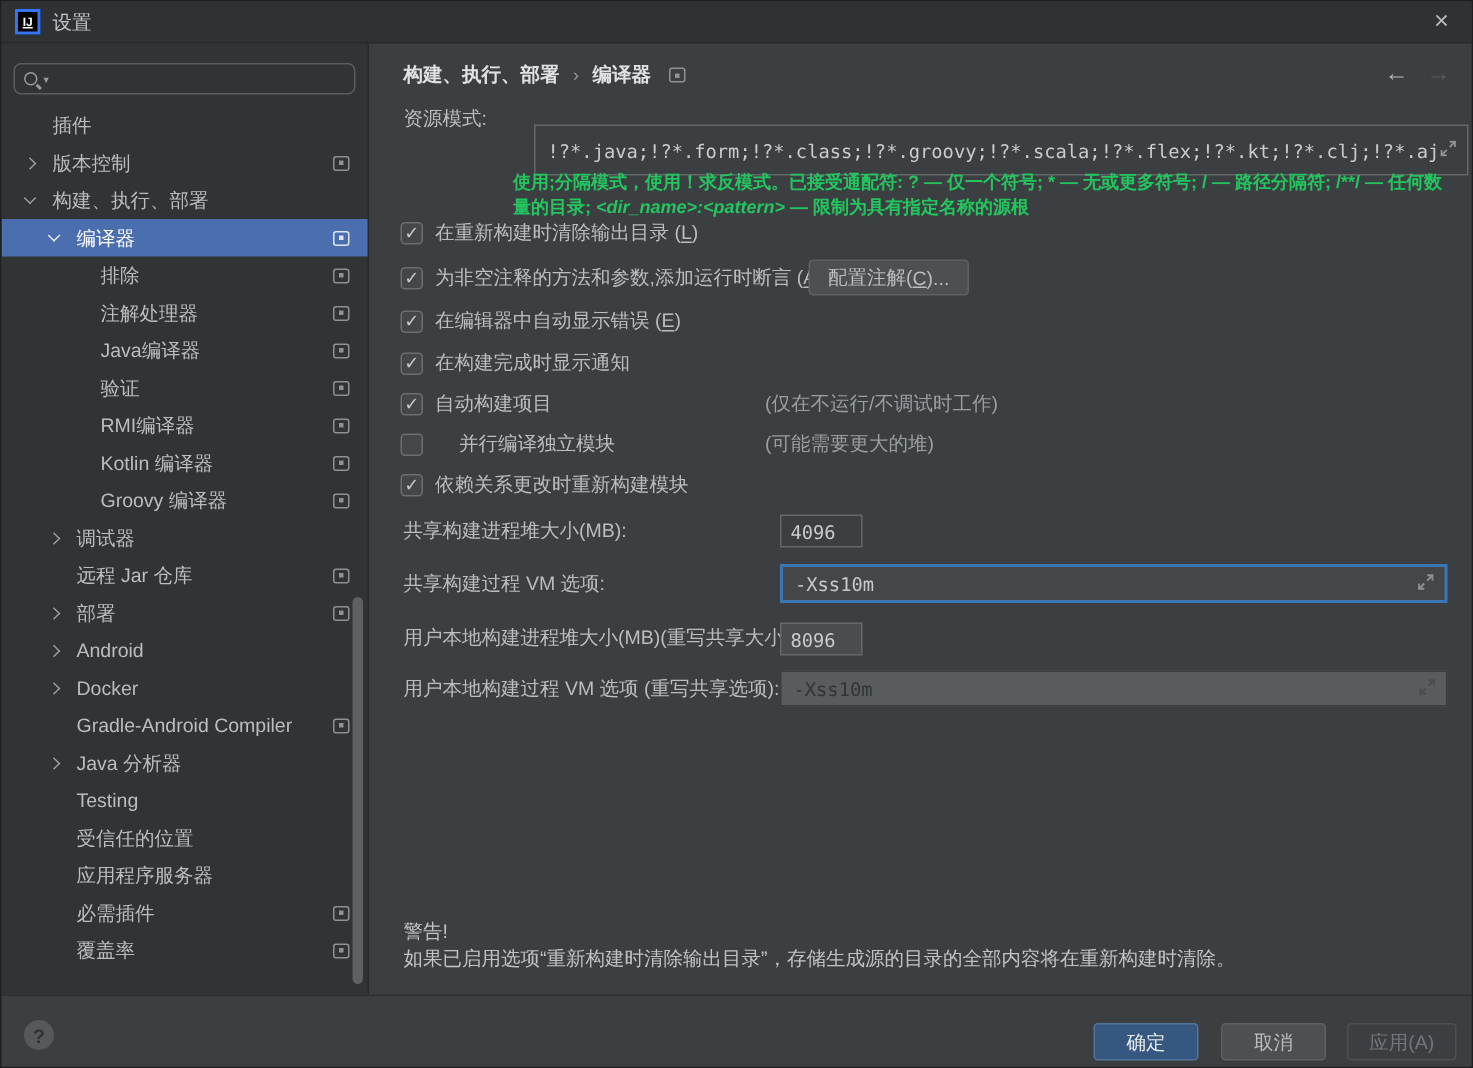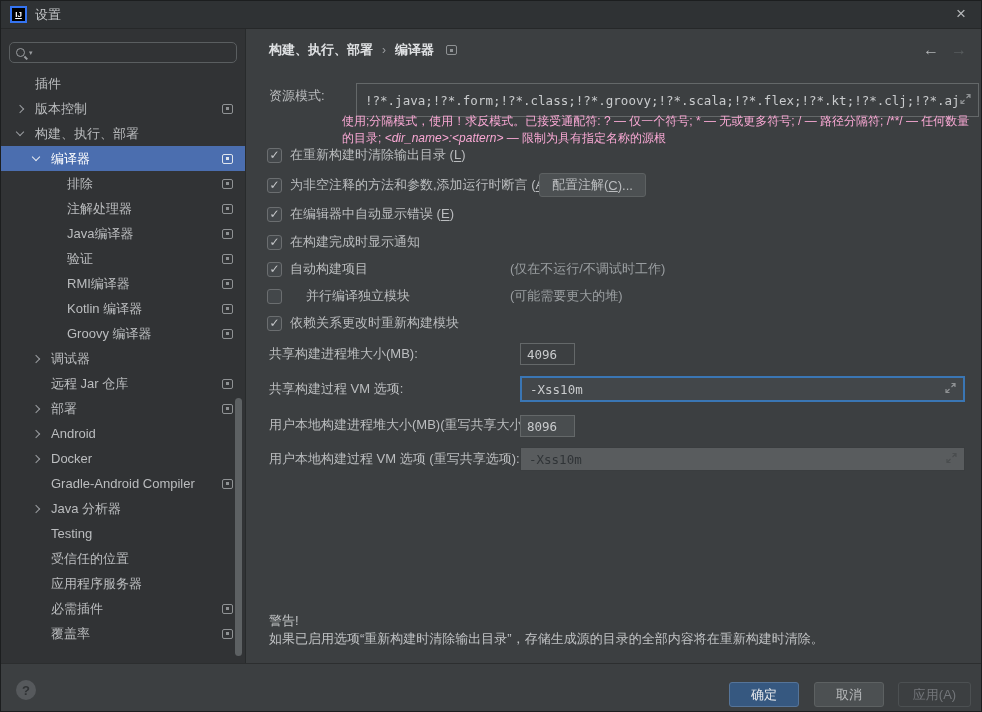--- a/index.html
+++ b/index.html
@@ -48,21 +48,21 @@
   .bc-gear { position:static; transform:none; display:inline-flex; margin-left:12px; }
   .nav-arrow { top:11px; font-size:16px; line-height:20px; }
   #nav-back { right:44px; color:#b4b6b8; }
   #nav-fwd { right:16px; color:#595d5f; }
 
   .form-label { color:#bbbdbf; line-height:18px; white-space:nowrap; }
   .field { background:#3c3f41; border:1px solid #646869; display:flex; align-items:center; }
   .mono { font-family:"DejaVu Sans Mono","Liberation Mono",monospace; font-size:12.5px; color:#c9cbcd; }
   #resource-field { left:109px; top:54px; width:623px; height:24px; padding:16px 8px; }
   .expand-ic { position:absolute; right:7px; top:50%; transform:translateY(-50%); }
-  #help-text { left:95px; top:84px; width:628px; font-size:12px; color:#f9a8d4; line-height:17px; }
+  #help-text { left:95px; top:84px; width:628px; font-size:12px; color:#22c55e; line-height:17px;font-weight:bold; }
   #help-text i { font-style:italic; }
 
   .cb-row { display:flex; align-items:center; left:20px; height:18px; }
   .cbox { width:15px; height:15px; border:1px solid #6b6e70; border-radius:3px; background:#43474a; margin-right:8px; flex:none; display:flex; align-items:center; justify-content:center; }
   .check { color:#c7c9cb; font-size:12px; line-height:1; margin-top:-1px; }
   .cb-label u { text-underline-offset:2px; }
   .comment { color:#9a9ea1; }
   #annotate-btn { left:292px; top:144px; height:24px; padding:4px 12px; background:#4c5052; border:1px solid #5d6162; border-radius:3px; color:#bbbdbf; display:flex; align-items:center; }
 
   .small-field { left:273px; width:55px; height:22px; padding:0 6px; }
@@ -261,21 +261,21 @@
       <span>构建、执行、部署</span>
       <span class="bc-sep">›</span>
       <span>编译器</span>
       <span class="gear bc-gear">
           <span class="gear-in"></span>
         </span>
     </div>
     <div id="nav-back" class="abs nav-arrow">←</div>
     <div id="nav-fwd" class="abs nav-arrow">→</div>
 
-    <div class="abs form-label" style="left:22px;top:58px;">资源模式:</div>
+    <div class="abs form-label" style="left:22px;top:41px;">资源模式:</div>
     <div id="resource-field" class="abs field">
       <span class="mono">!?*.java;!?*.form;!?*.class;!?*.groovy;!?*.scala;!?*.flex;!?*.kt;!?*.clj;!?*.aj</span>
       <span class="expand-ic">
         <svg width="11" height="11" viewBox="0 0 11 11">
             <path d="M6.5 1 H10 V4.5 M10 1 L6.5 4.5 M4.5 10 H1 V6.5 M1 10 L4.5 6.5" stroke="#8e9193" stroke-width="1.2" fill="none"></path>
           </svg>
       </span>
     </div>
     <div id="help-text" class="abs"><span>使用;分隔模式，使用！求反模式。已接受通配符: ? — 仅一个符号; * — 无或更多符号; / — 路径分隔符; /**/ — 任何数量的目录; </span><i>&lt;dir_name&gt;:&lt;pattern&gt;</i><span> — 限制为具有指定名称的源根</span></div>
 

